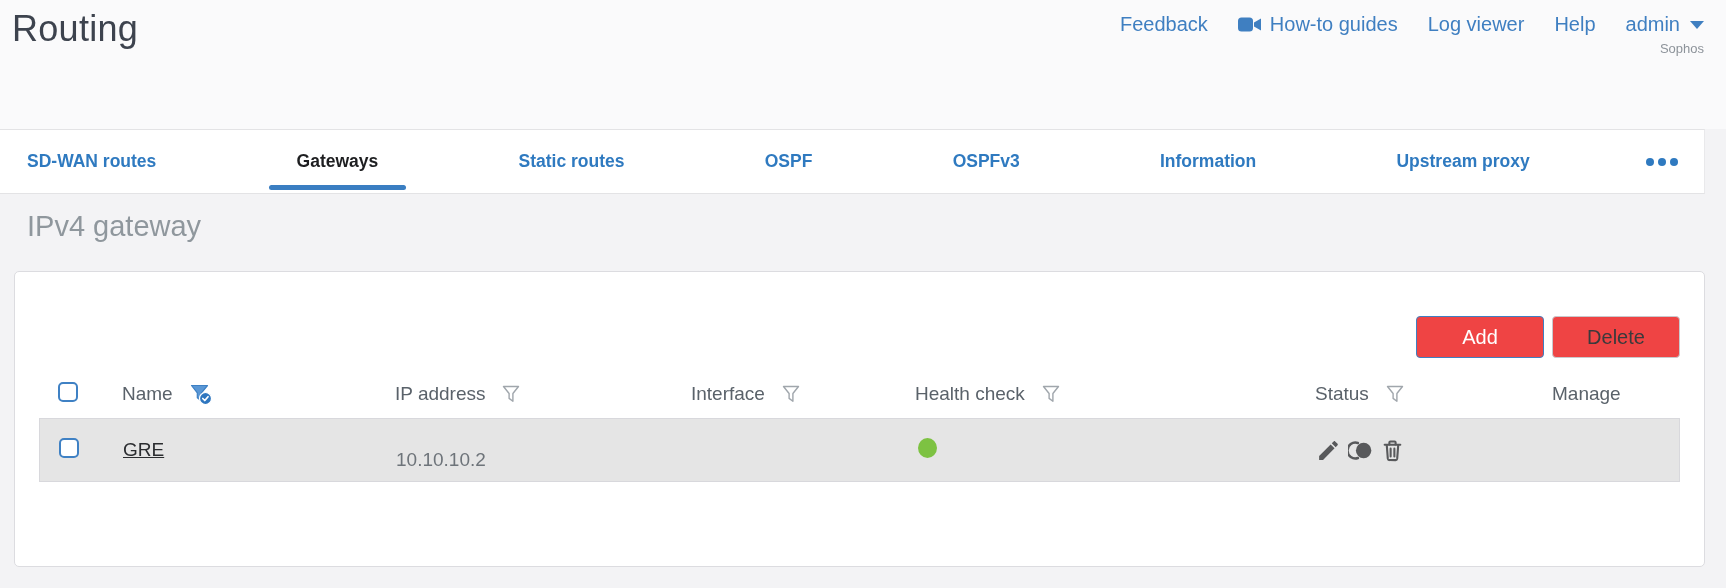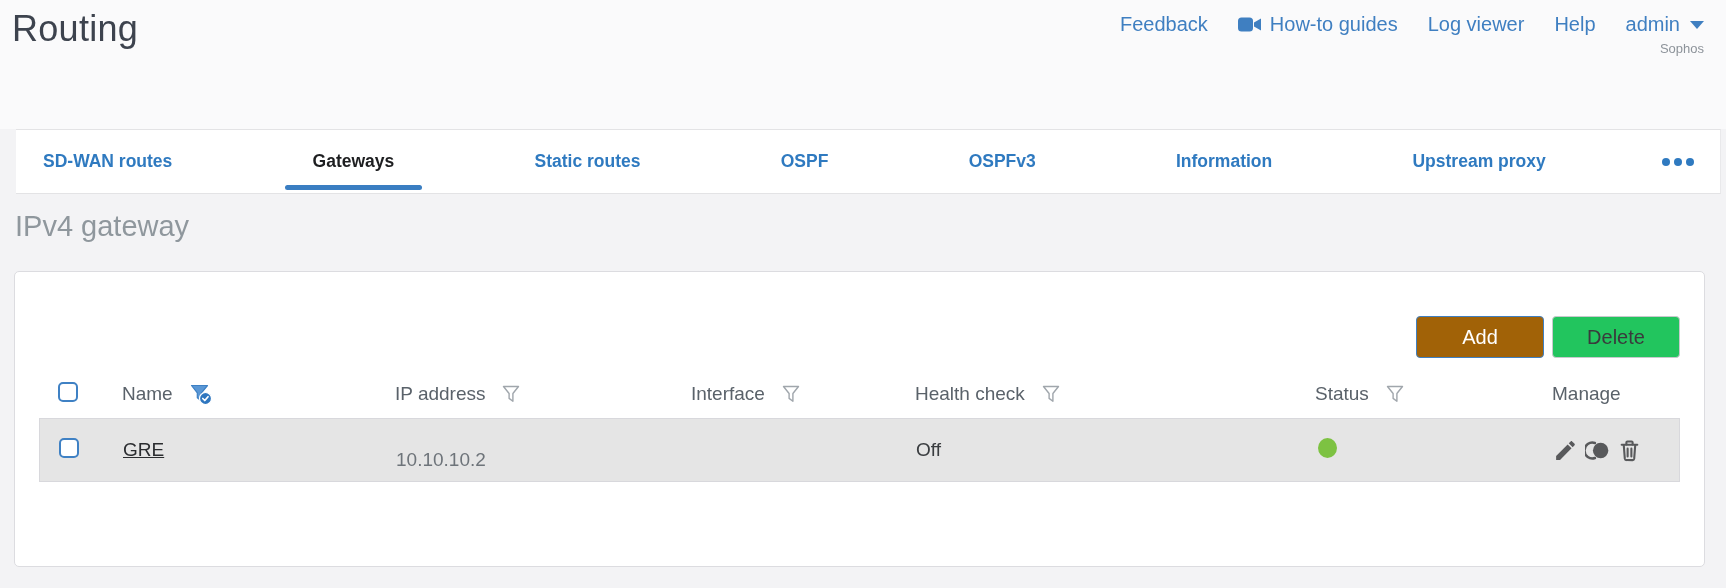--- a/index.html
+++ b/index.html
@@ -13,41 +13,41 @@
   .top-right { display:flex; flex-direction:column; align-items:flex-end; }
   .top-nav { display:flex; align-items:center; gap:30px; margin-top:7px; }
   .top-nav a { color:#3f7fc1; font-size:20px; text-decoration:none; display:flex; align-items:center; gap:8px; cursor:pointer; }
   .caret { width:0; height:0; border-left:7px solid transparent; border-right:7px solid transparent;
            border-top:8px solid #3f7fc1; display:inline-block; margin-left:2px; }
   .account { color:#8d939a; font-size:13px; margin-top:5px; }
 
   
   .tabbar { height:65px; width:1705px; background:#fff; border-top:1px solid #e3e3e5;
             border-bottom:1px solid #e3e3e5; border-right:1px solid #e9e9eb;
-            display:flex; align-items:stretch; justify-content:space-between; padding-right:22px;margin-left:16px; }
+            display:flex; align-items:stretch; justify-content:space-between; padding-right:22px; }
   .tab { display:flex; align-items:center; padding:0 28px; font-size:17.5px; font-weight:700;
          color:#2f7ac0; position:relative; cursor:pointer; white-space:nowrap; }
   .tab:first-child { padding-left:27px; }
   .tab.active { color:#1d1e20; }
   .tab.active::after { content:""; position:absolute; left:0; right:0; bottom:3px; height:5px;
                        background:#3a7ec2; border-radius:3px; }
   .tab-overflow { display:flex; align-items:center; gap:4px; cursor:pointer; padding:0 4px; }
   .tab-overflow i { width:8px; height:8px; border-radius:50%; background:#2f7ac0; display:block; }
 
   
   main { padding:0 14px; }
-  .section-title { font-size:29px; font-weight:400; color:#8f979d; margin:16px 0 28px 1px; }
+  .section-title { font-size:29px; font-weight:400; color:#8f979d; margin:16px 0 28px 13px; }
 
   .card { width:1691px; height:296px; background:#fff; border:1px solid #dcdce0;
           border-radius:5px; padding:44px 24px 0 24px; }
 
   .toolbar { display:flex; justify-content:flex-end; gap:8px; margin-bottom:12px; }
   .btn { height:42px; min-width:128px; font-size:20px; font-family:inherit; border-radius:4px;
-         border:1px solid #c9c9cd; background:#22c55e; color:#3a3a3c; padding:0 28px; cursor:pointer; }
-  .btn.primary { background:#a16207; border-color:#3f7fc1; color:#fff; }
+         border:1px solid #c9c9cd; background:#ef4444; color:#3a3a3c; padding:0 28px; cursor:pointer; }
+  .btn.primary { background:#ef4444; border-color:#3f7fc1; color:#fff; }
 
   .grid { display:grid; grid-template-columns:83px 273px 296px 224px 400px 237px 1fr; align-items:center; }
   .thead { height:48px; color:#5a626a; font-size:19px; }
   .hcell { display:flex; align-items:center; gap:15px; }
   .funnel { display:inline-flex; cursor:pointer; }
 
   .tbody { border:1px solid #d8d8dc; }
   .row { height:62px; font-size:19px; color:#3a3d40; background:#e5e5e5; }
   .checkbox { width:20px; height:20px; border:2px solid #3f81c4; border-radius:5px;
               background:#fff; display:inline-block; margin-left:19px; cursor:pointer; }
@@ -163,21 +163,20 @@
         <span>Manage</span>
       </div>
     </div>
 
     <div class="tbody">
       <div class="row grid">
         <div><span class="checkbox"></span></div>
         <div><a class="rowlink">GRE</a></div>
         <div class="muted">10.10.10.2</div>
         <div></div>
-        <div>Off</div>
         <div><span class="statusdot"></span></div>
         <div class="manage">
           <span>
             <svg width="25" height="25" viewBox="0 0 24 24" fill="#58595b">
                 <path d="M3 17.25V21h3.75L17.81 9.94l-3.75-3.75L3 17.25zM20.71 7.04c.39-.39.39-1.02 0-1.41l-2.34-2.34c-.39-.39-1.02-.39-1.41 0l-1.83 1.83 3.75 3.75 1.83-1.83z"></path>
               </svg>
           </span>
           <span>
             <svg width="25" height="25" viewBox="0 0 24 24">
                 <path d="M9.5 4.8 a7.6 7.6 0 1 0 0 14.4" stroke="#58595b" stroke-width="2.4" fill="none" stroke-linecap="round"></path>

